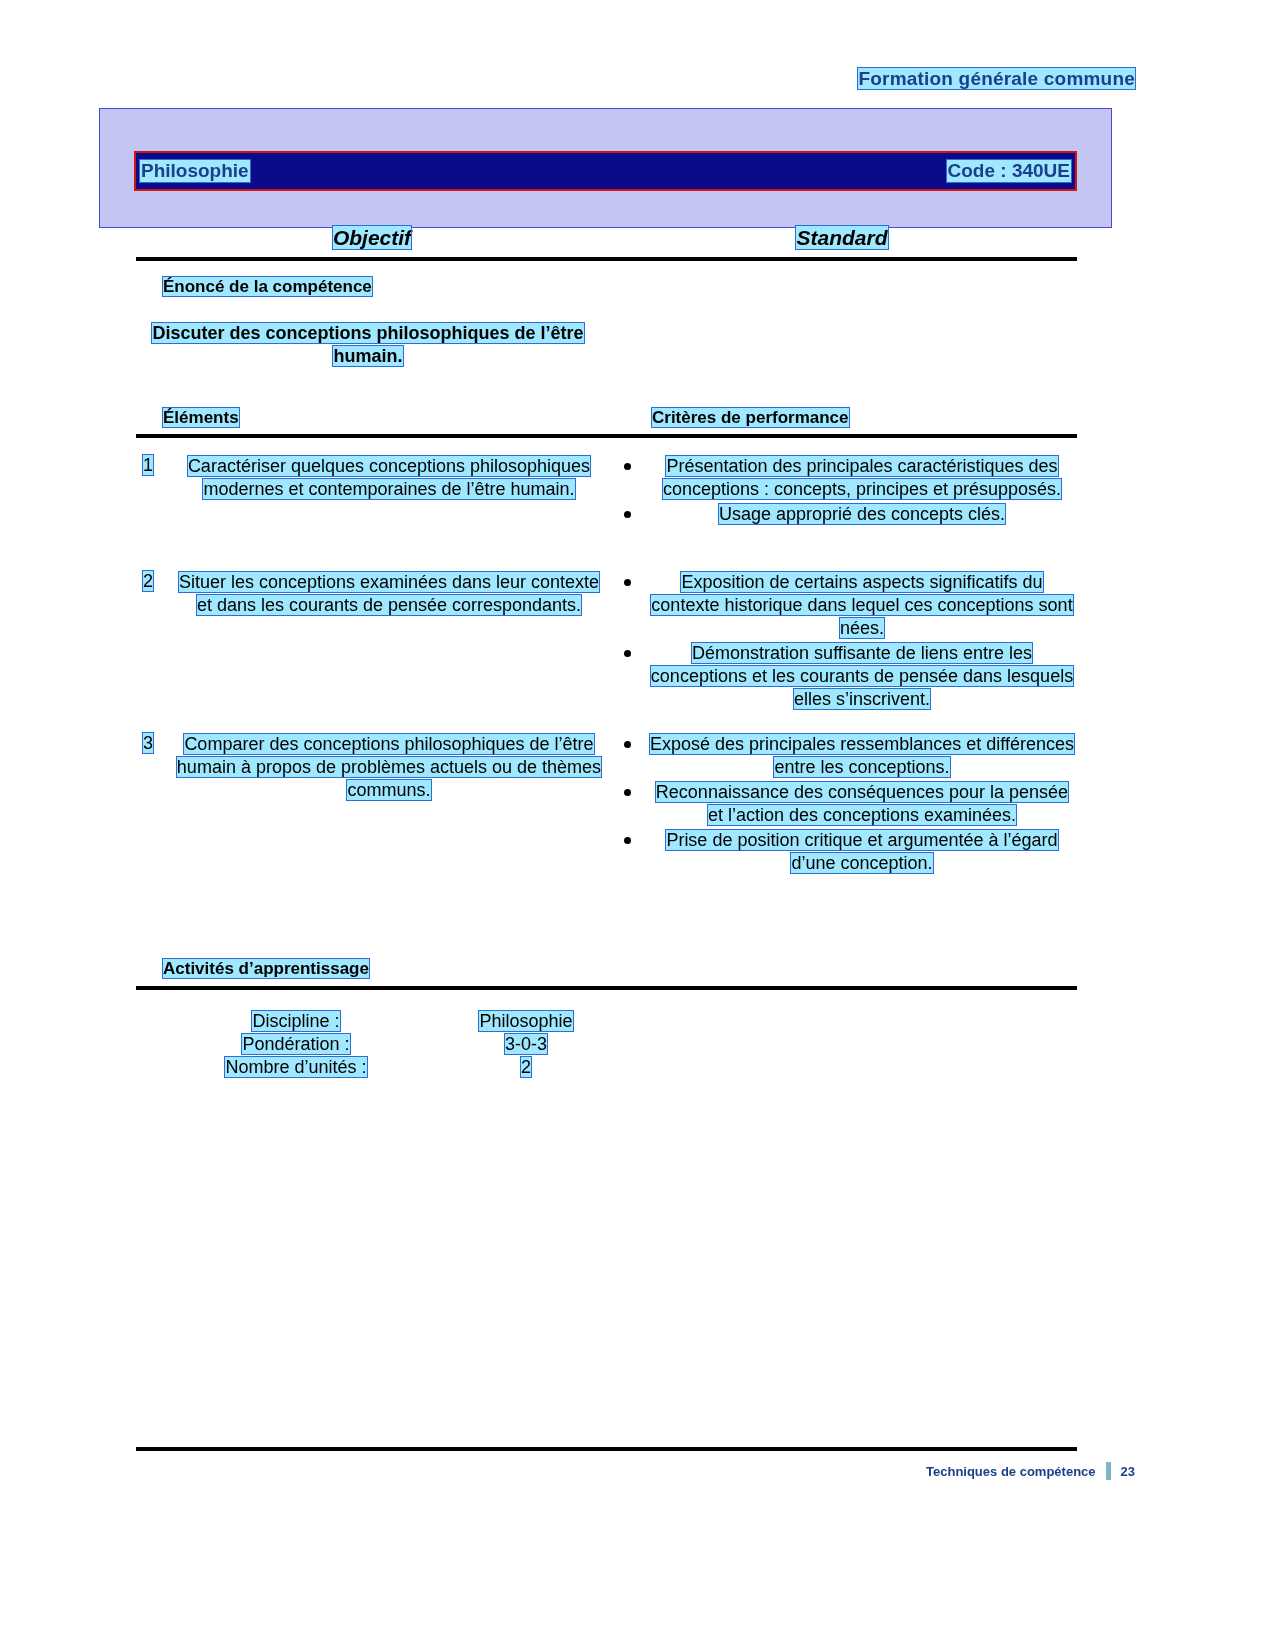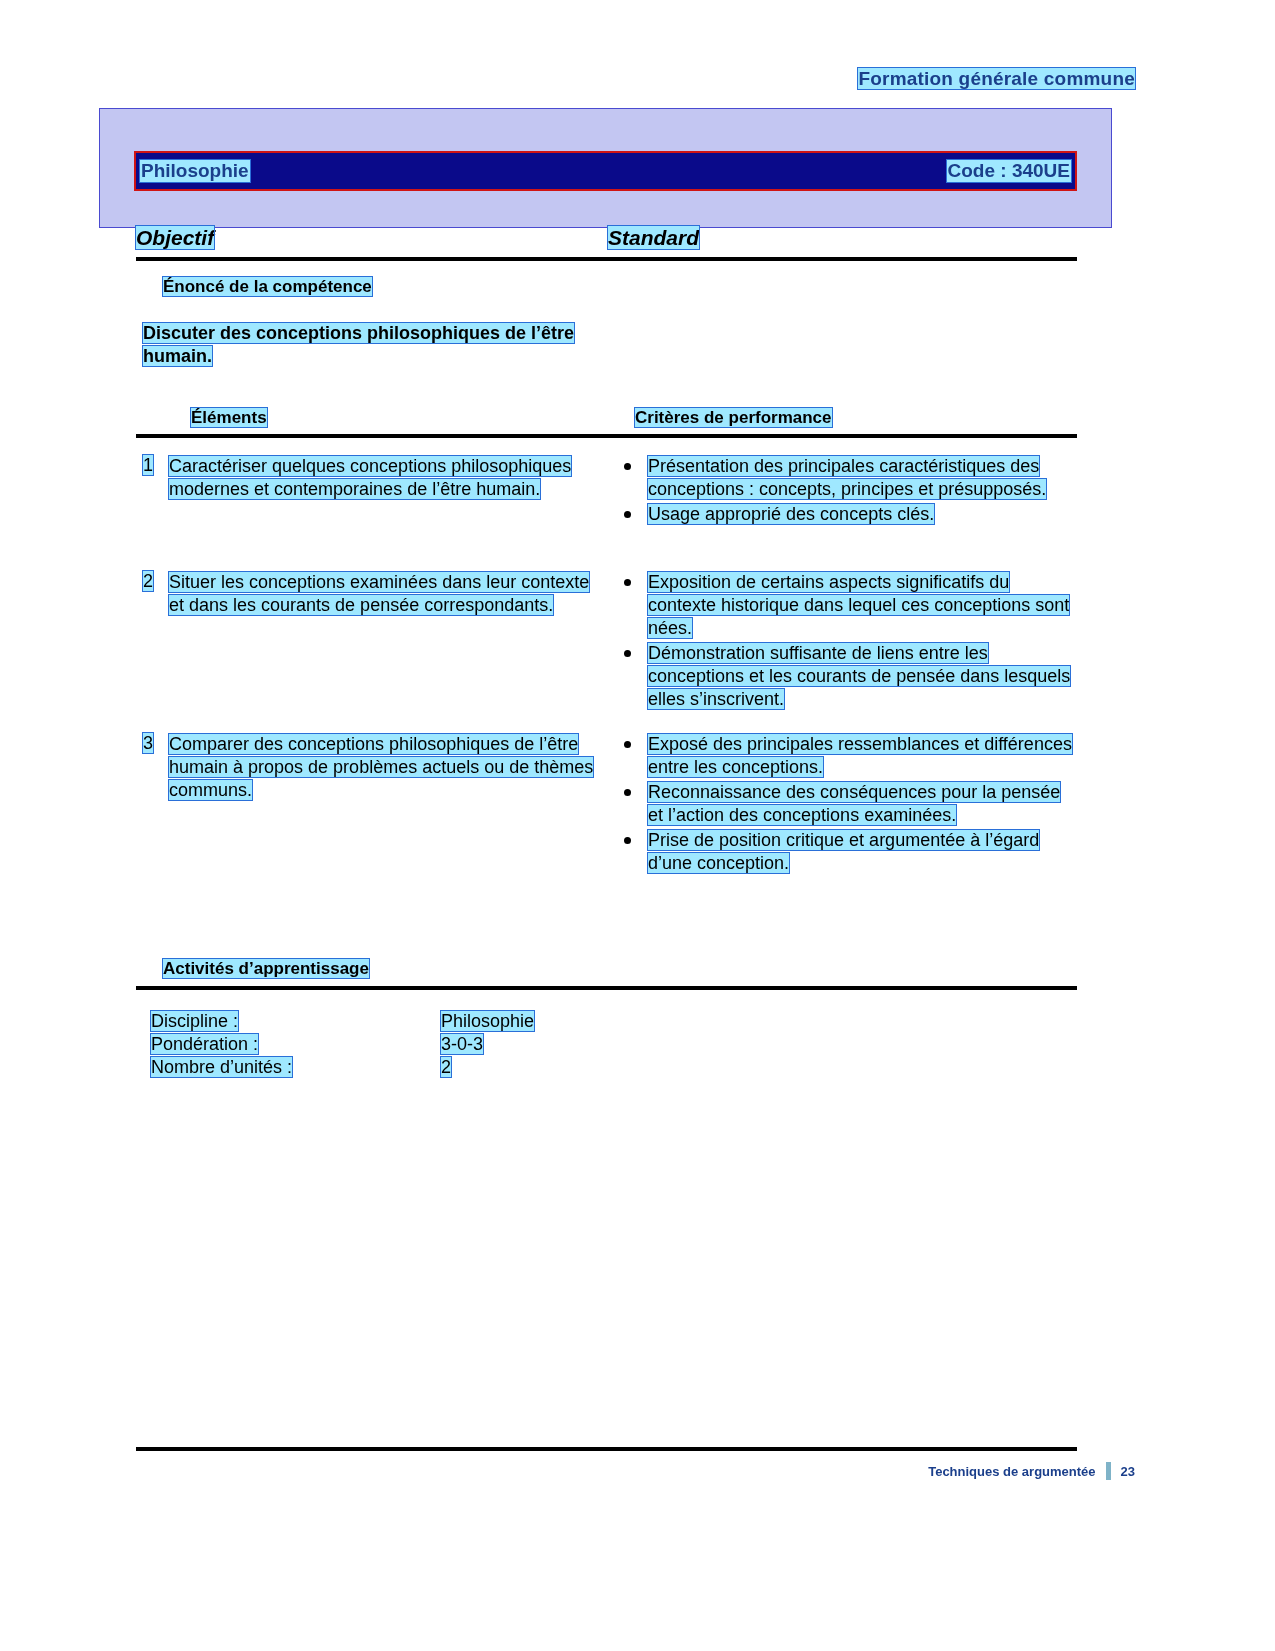--- a/index.html
+++ b/index.html
@@ -13,20 +13,21 @@
     position: relative;
     font-family: "Liberation Sans", sans-serif;
     color: #000000;
     overflow: hidden;
   }
   .page {
     position: absolute;
     left: 0; top: 0;
     width: 1275px;
     height: 1651px;
+    text-align: center;
   }
 
   
   .hl {
     background: #9fe8ff;
     outline: 1px solid #2a6fd8;
     display: inline;
     box-decoration-break: clone;
     -webkit-box-decoration-break: clone;
   }
@@ -232,24 +233,24 @@
   <div class="rule-thick" style="top:257px;"></div>
 
   <div class="section-label" style="left:143px; top:277px;">
     <span class="hl">Énoncé de la compétence</span>
   </div>
 
   <div class="col-left body-text" style="top:322px; width:450px;">
     <span class="hl">Discuter des conceptions philosophiques de l’être humain.</span>
   </div>
 
-  <div class="section-label" style="left:143px; top:408px;margin-left:28px;">
+  <div class="section-label" style="left:143px; top:408px;">
     <span class="hl">Éléments</span>
   </div>
-  <div class="section-label" style="left:615px; top:408px;">
+  <div class="section-label" style="left:632px; top:408px;">
     <span class="hl">Critères de performance</span>
   </div>
   <div class="rule-thick" style="top:434px;"></div>
 
   <div class="row" style="top:455px;">
     <div class="num">
       <span class="hl">1</span>
     </div>
     <div class="etext">
       <span class="hl">Caractériser quelques conceptions philosophiques modernes et contemporaines de l’être humain.</span>
@@ -323,18 +324,18 @@
       <div class="val"><span class="hl">3-0-3</span></div>
     </div>
     <div class="arow">
       <div class="lbl"><span class="hl">Nombre d’unités :</span></div>
       <div class="val"><span class="hl">2</span></div>
     </div>
   </div>
 
   <div class="foot-rule"></div>
   <div class="footer">
-    <span>Techniques de argumentée</span>
+    <span>Techniques de compétence</span>
     <span class="sep"></span>
     <span>23</span>
   </div>
 
 </div>
 
 </body></html>

